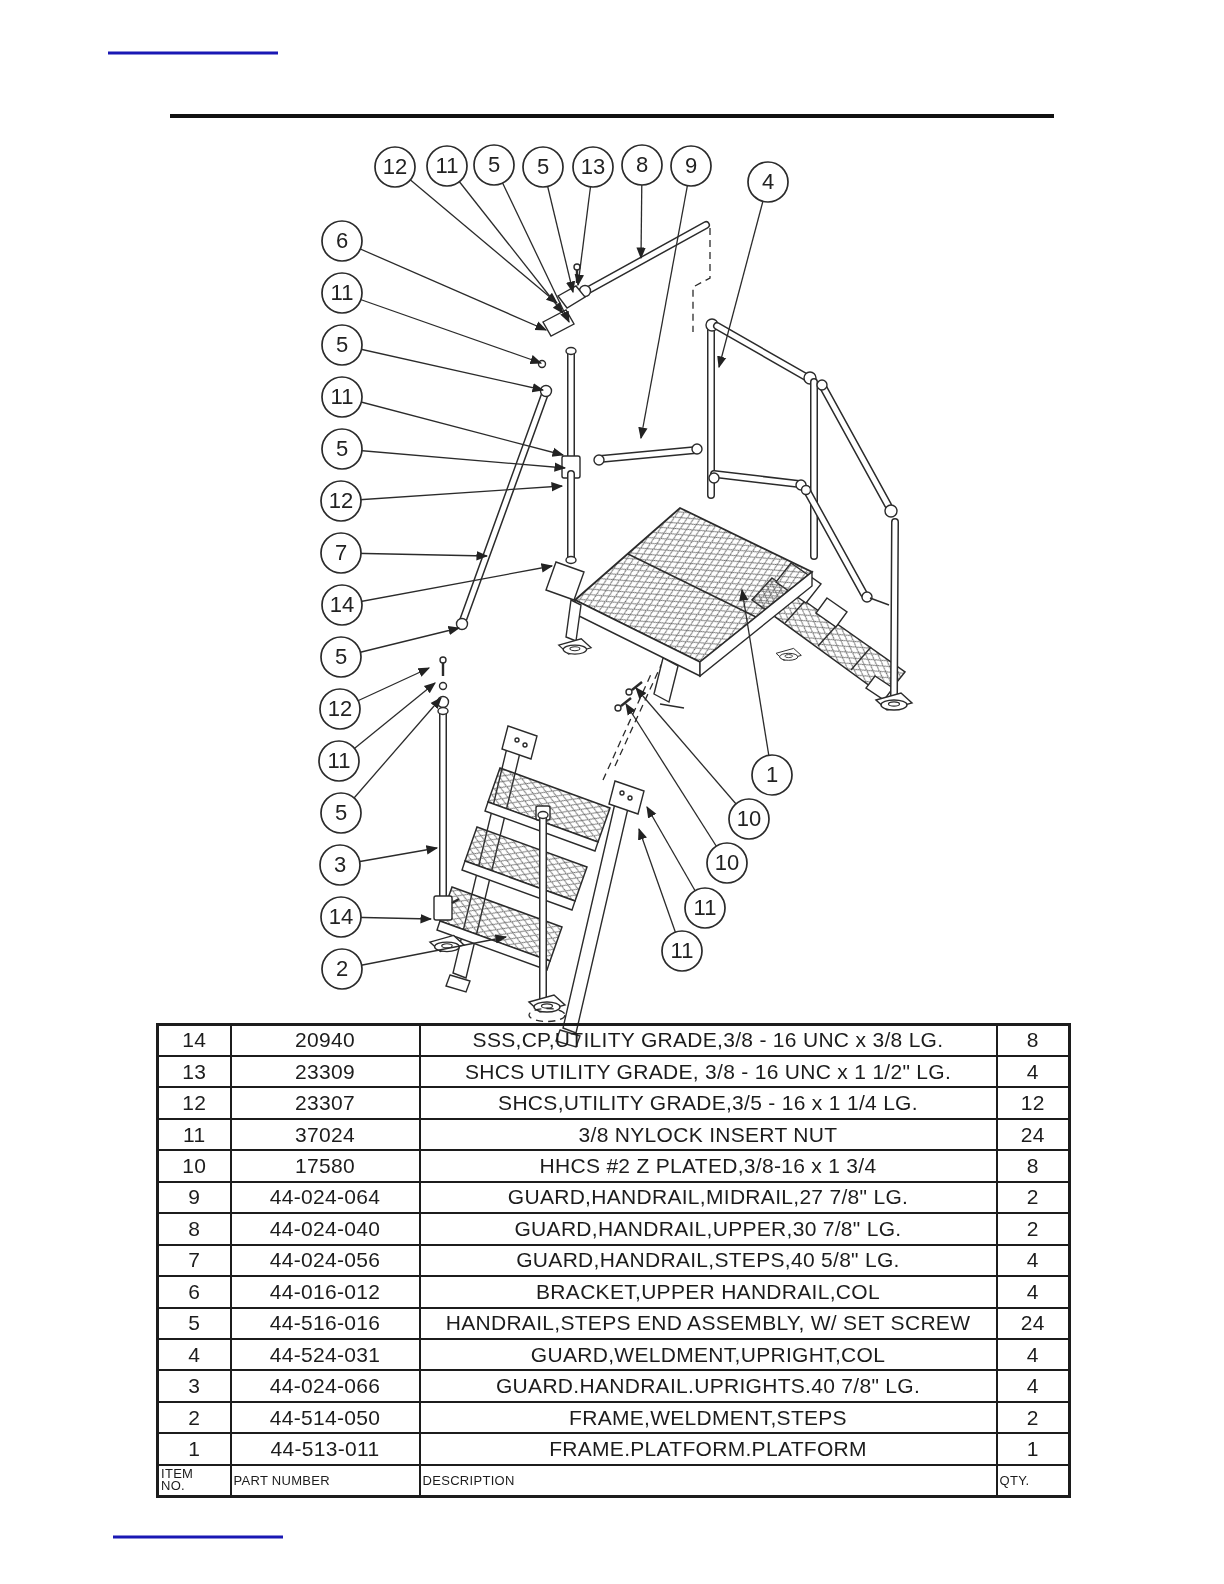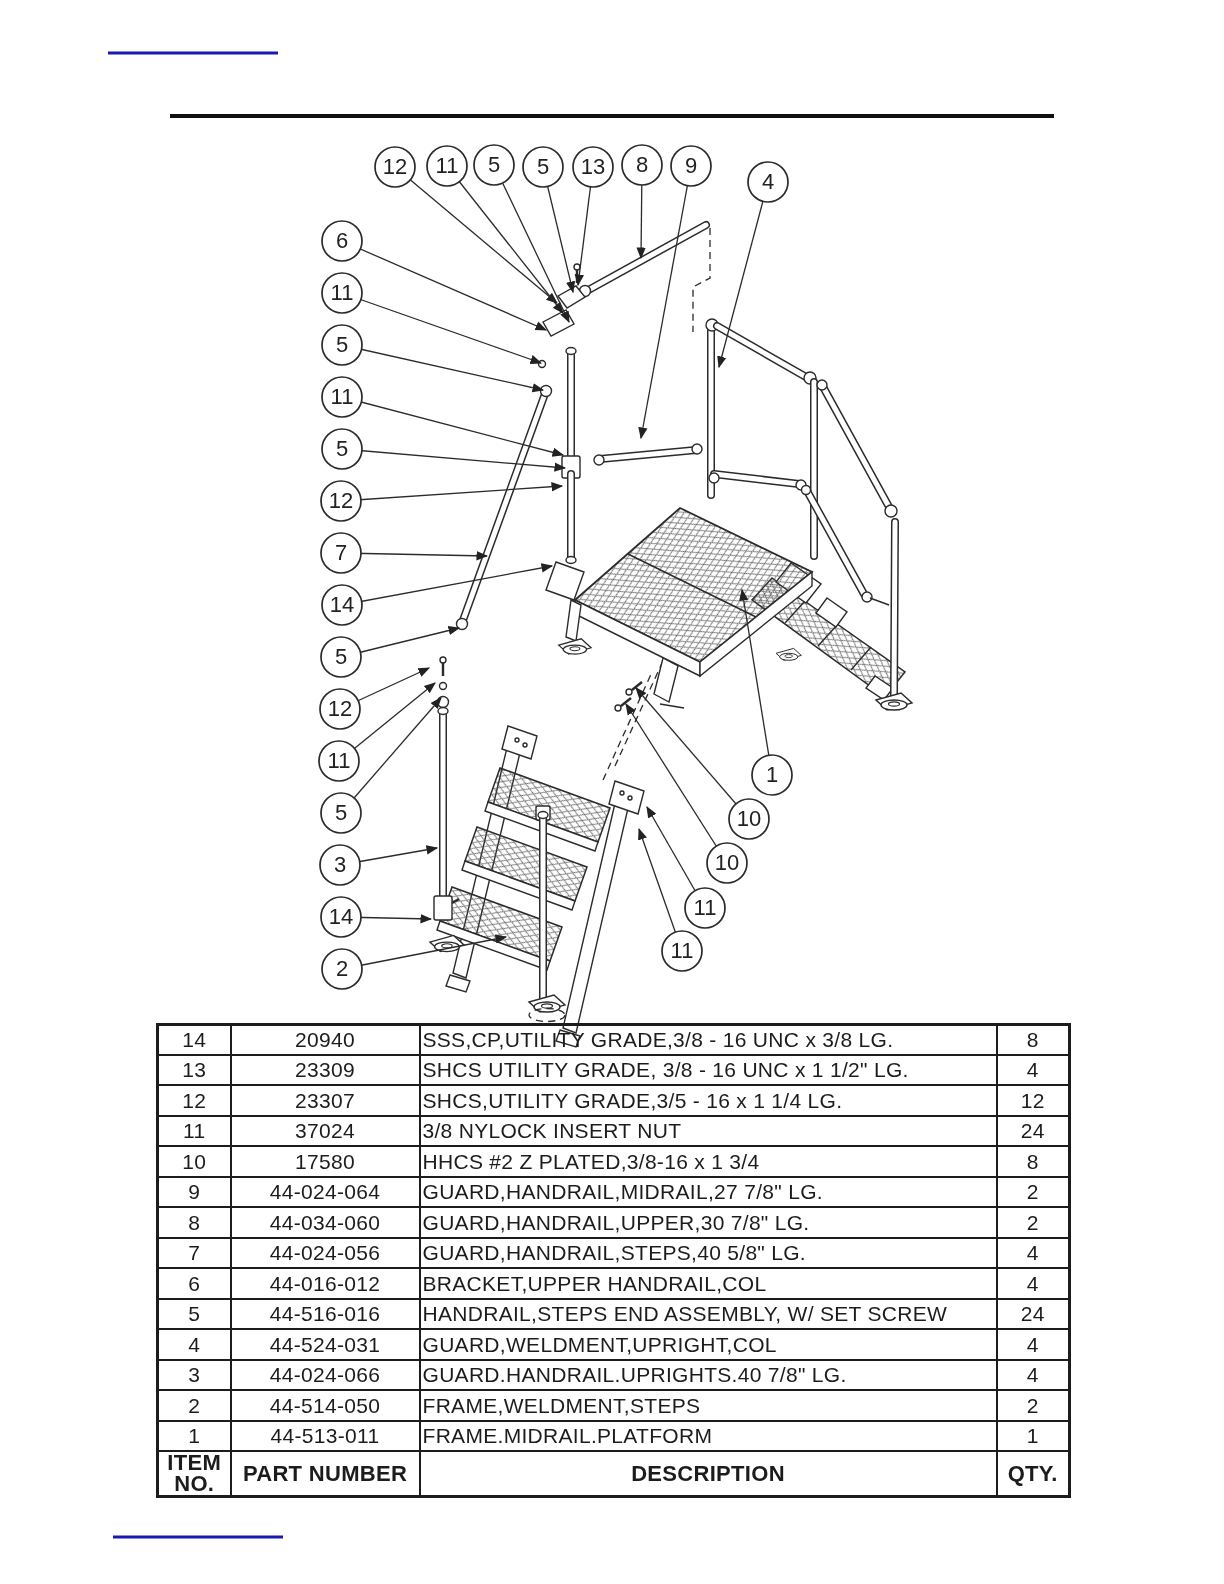--- a/index.html
+++ b/index.html
@@ -22,23 +22,23 @@
   .balloon circle{fill:#ffffff;stroke:#2b2b2b;stroke-width:1.7;}
   .balloon text{font:22px "Liberation Sans",sans-serif;fill:#222;text-anchor:middle;}
   
   .bom{position:absolute;left:156px;top:1023px;width:912px;height:475px;}
   .bom table{width:100%;height:100%;border-collapse:collapse;table-layout:fixed;
     font-family:"Liberation Sans",sans-serif;font-size:21px;color:#1c1c1c;letter-spacing:.3px;
     border:3px solid #1c1c1c;}
   .bom td,.bom th{border:2px solid #1c1c1c;padding:0 2px;overflow:hidden;white-space:nowrap;font-weight:normal;}
   .bom tr{height:30px;}
   .c-item,.c-part,.c-qty{text-align:center;}
-  .c-desc{text-align:left;}
+  .c-desc{text-align:center;}
   .hdr{height:48px;}
-  .hdr th{font-size:22px;text-align:center;font-weight:bold;}
+  .hdr th{font-size:13px;text-align:left;}
   .hdr .h-item{white-space:pre-line;line-height:.95;}
 </style>
 </head>
 <body>
 
 <svg class="art" width="1224" height="1584" viewBox="0 0 1224 1584">
   <defs>
     <pattern id="g1" width="11" height="6.5" patternUnits="userSpaceOnUse" patternTransform="rotate(-26)">
       <path d="M0,3.25 L5.5,0 L11,3.25 L5.5,6.5 Z" fill="none" stroke="#4a4a4a" stroke-width="0.8"></path>
     </pattern>
@@ -388,21 +388,21 @@
         <td class="c-qty">8</td>
       </tr>
       <tr>
         <td class="c-item">9</td>
         <td class="c-part">44-024-064</td>
         <td class="c-desc">GUARD,HANDRAIL,MIDRAIL,27 7/8" LG.</td>
         <td class="c-qty">2</td>
       </tr>
       <tr>
         <td class="c-item">8</td>
-        <td class="c-part">44-034-060</td>
+        <td class="c-part">44-024-040</td>
         <td class="c-desc">GUARD,HANDRAIL,UPPER,30 7/8" LG.</td>
         <td class="c-qty">2</td>
       </tr>
       <tr>
         <td class="c-item">7</td>
         <td class="c-part">44-024-056</td>
         <td class="c-desc">GUARD,HANDRAIL,STEPS,40 5/8" LG.</td>
         <td class="c-qty">4</td>
       </tr>
       <tr>
@@ -431,21 +431,21 @@
       </tr>
       <tr>
         <td class="c-item">2</td>
         <td class="c-part">44-514-050</td>
         <td class="c-desc">FRAME,WELDMENT,STEPS</td>
         <td class="c-qty">2</td>
       </tr>
       <tr>
         <td class="c-item">1</td>
         <td class="c-part">44-513-011</td>
-        <td class="c-desc">FRAME.MIDRAIL.PLATFORM</td>
+        <td class="c-desc">FRAME.PLATFORM.PLATFORM</td>
         <td class="c-qty">1</td>
       </tr>
       <tr class="hdr">
         <th class="h-item">ITEM
 NO.</th>
         <th class="h-part">PART NUMBER</th>
         <th class="h-desc">DESCRIPTION</th>
         <th class="h-qty">QTY.</th>
       </tr>
     </tbody>

